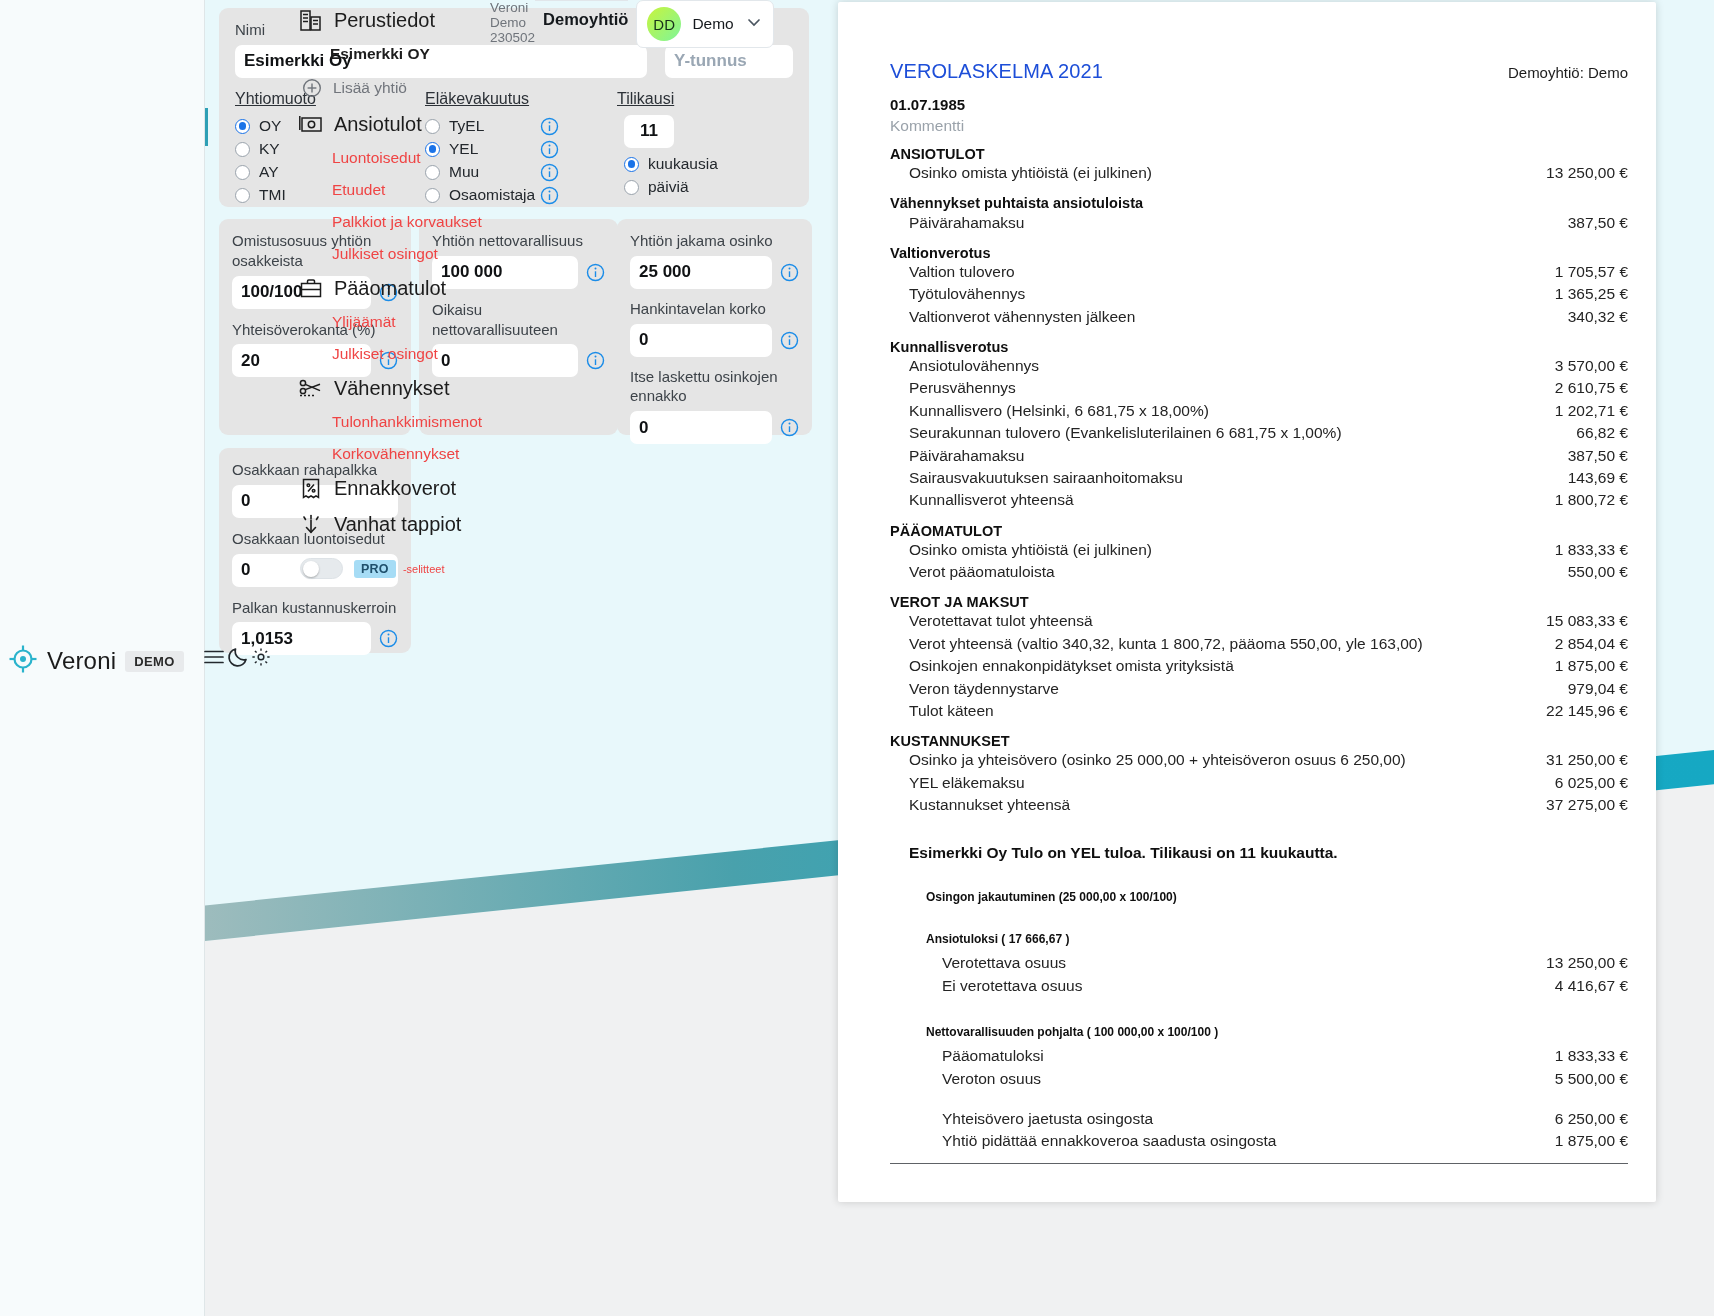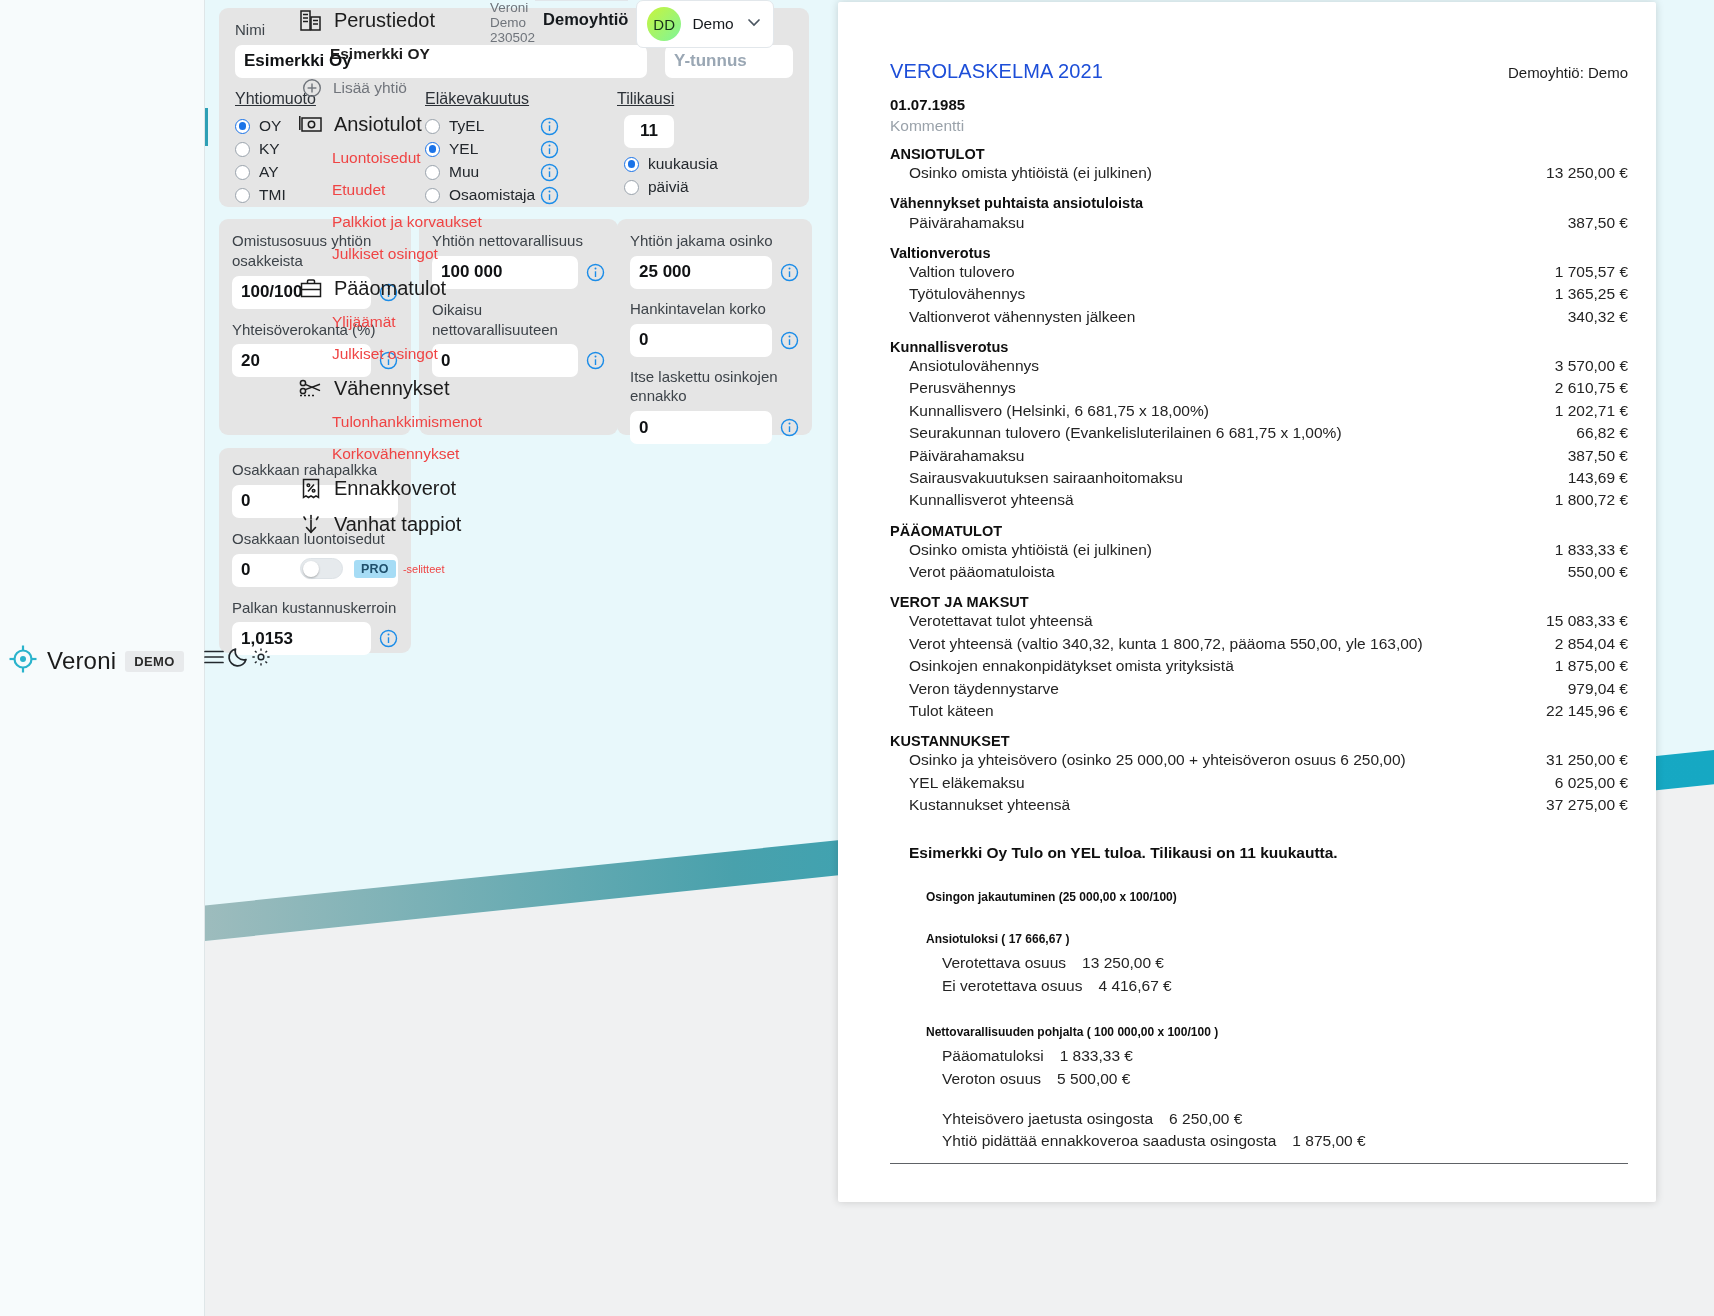--- a/index.html
+++ b/index.html
@@ -99,21 +99,21 @@
   .rp-head { display:flex; justify-content:space-between; align-items:baseline; }
   .rp-title { font-size:20px; font-weight:400; color:#1d4ed8; letter-spacing:.1px; }
   .rp-org  { font-size:15px; color:#1d1d1d; }
   .rp-date { font-size:15px; font-weight:700; color:#0f0f0f; margin-top:13px; }
   .rp-comment { font-size:15.5px; color:#9aa2aa; margin-top:4px; }
   .rp-sec { font-size:14.5px; font-weight:700; color:#0f0f0f; margin-top:11px; letter-spacing:.05px; }
   .rp-row { display:flex; justify-content:space-between; align-items:baseline; font-size:15.5px; color:#242424; padding:2.2px 0 2.2px 19px; }
   .rp-row .v { white-space:nowrap; padding-left:16px; }
   .rp-note { font-size:15.5px; font-weight:700; color:#0f0f0f; margin:28px 0 0 19px; }
   .rp-sub  { font-size:12px; font-weight:700; color:#0f0f0f; margin:28px 0 6px 36px; }
-  .rp-row2 { display:flex; align-items:baseline; font-size:15.5px; color:#242424; padding:2.2px 0 2.2px 52px; }
+  .rp-row2 { display:flex; justify-content:space-between; align-items:baseline; font-size:15.5px; color:#242424; padding:2.2px 0 2.2px 52px; }
   .rp-row2 .v { white-space:nowrap; padding-left:16px; }
   .rp-gap { height:18px; }
   .rp-rule { border-top:1px solid #5e6266; margin:10px 0 0 0; }
 </style>
 </head>
 <body>
 
 <div id="root">
 
   <div class="bg-light"></div>

